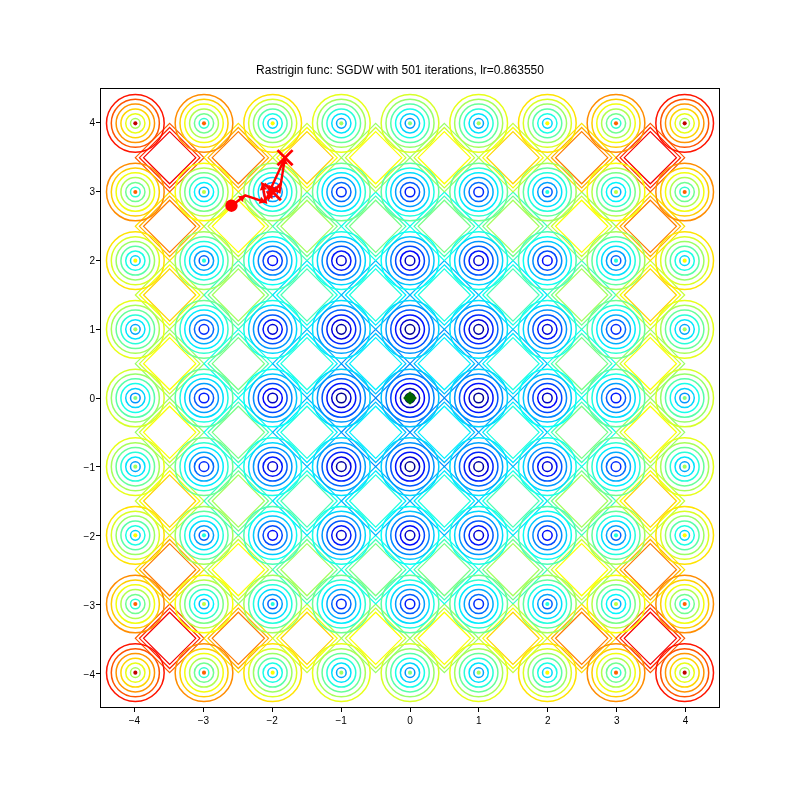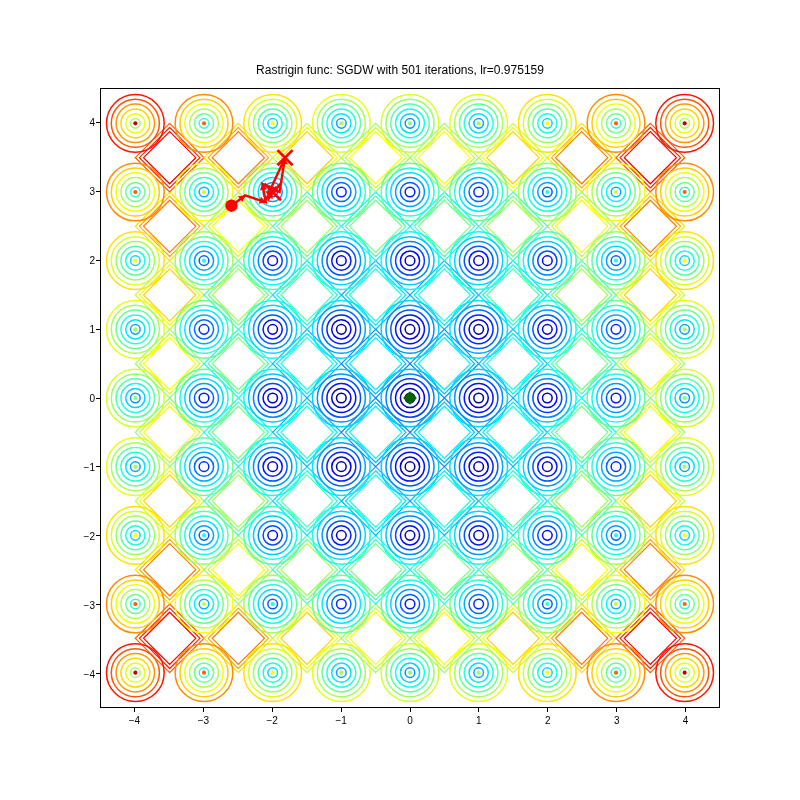--- a/index.html
+++ b/index.html
@@ -65,21 +65,21 @@
   }
   svg.plot {
     width: 100%;
     height: 100%;
     display: block;
   }
 </style>
 </head>
 <body>
 
-<div class="title">Rastrigin func: SGDW with 501 iterations, lr=0.975159</div>
+<div class="title">Rastrigin func: SGDW with 501 iterations, lr=0.863550</div>
 
 <div class="chart-container">
   <svg class="plot" viewBox="-4.5 -4.5 9 9" preserveAspectRatio="none">
     <g transform="scale(1,-1)" id="svg-content">
         <polygon points="-3.5,-3 -3,-3.5 -3.5,-4 -4,-3.5" fill="none" stroke="rgb(255,91,0)" stroke-width="0.018"></polygon>
         <polygon points="-3.5,-3.06 -3.06,-3.5 -3.5,-3.94 -3.94,-3.5" fill="none" stroke="rgb(255,40,0)" stroke-width="0.018"></polygon>
         <polygon points="-3.5,-3.12 -3.12,-3.5 -3.5,-3.88 -3.88,-3.5" fill="none" stroke="rgb(249,0,0)" stroke-width="0.018"></polygon>
         <polygon points="-3.5,-2 -3,-2.5 -3.5,-3 -4,-2.5" fill="none" stroke="rgb(255,225,0)" stroke-width="0.018"></polygon>
         <polygon points="-3.5,-2.06 -3.06,-2.5 -3.5,-2.94 -3.94,-2.5" fill="none" stroke="rgb(255,174,0)" stroke-width="0.018"></polygon>
         <polygon points="-3.5,-2.12 -3.12,-2.5 -3.5,-2.88 -3.88,-2.5" fill="none" stroke="rgb(255,123,0)" stroke-width="0.018"></polygon>

